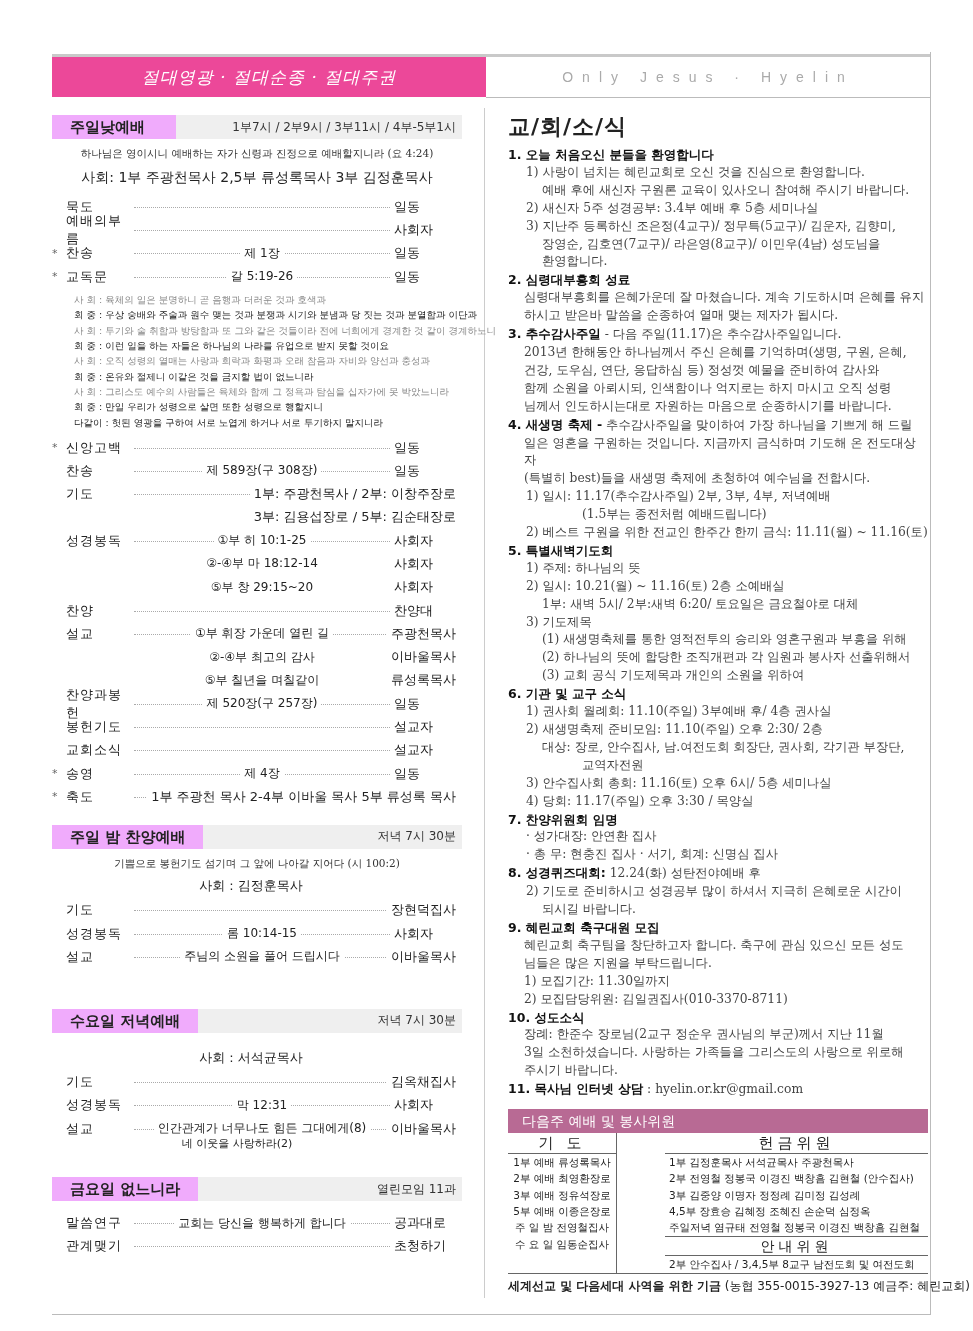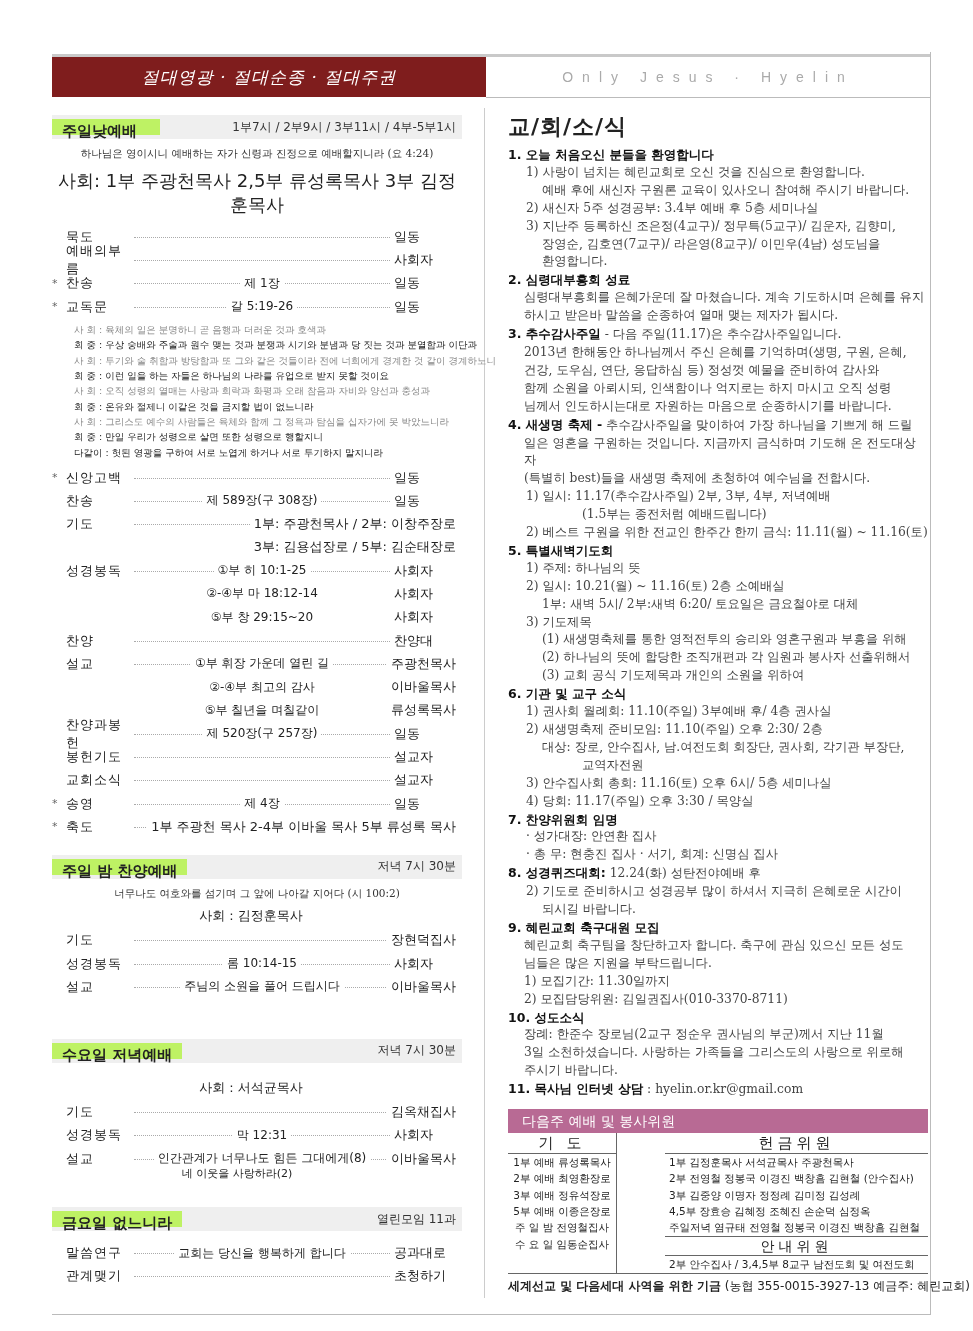--- a/index.html
+++ b/index.html
@@ -1,27 +1,27 @@
 <!DOCTYPE html>
 <html><head>
 <meta charset="utf-8">
 <style>
   html,body{margin:0;padding:0;background:#fff;}
   body{width:973px;height:1331px;position:relative;overflow:hidden;font-family:"DejaVu Sans","Liberation Sans",sans-serif;color:#222;}
   .frame{position:absolute;left:52px;top:52px;width:878px;height:1262px;border-right:1px solid #bbb;border-bottom:1px solid #bbb;}
   .topbar{position:absolute;left:52px;top:54px;width:878px;height:40px;border-top:3px solid #c9c9c9;}
-  .topbar .left{position:absolute;left:0;top:0;width:434px;height:40px;background:#7f1d1d;color:#fff;font-size:17px;display:flex;align-items:center;justify-content:center;letter-spacing:1px;font-family:"DejaVu Serif",serif;font-style:italic;}
+  .topbar .left{position:absolute;left:0;top:0;width:434px;height:40px;background:#ec4899;color:#fff;font-size:17px;display:flex;align-items:center;justify-content:center;letter-spacing:1px;font-family:"DejaVu Serif",serif;font-style:italic;}
   .topbar .right{position:absolute;left:434px;top:0;width:444px;height:40px;border-bottom:1px solid #bbb;display:flex;align-items:center;justify-content:center;color:#aaa;font-size:14px;letter-spacing:9px;font-family:"Liberation Sans",sans-serif;}
   .divider{position:absolute;left:484px;top:108px;width:1px;height:1190px;background:#ccc;}
   .col-left{position:absolute;left:52px;top:115px;width:410px;}
   .sec-head{height:24px;background:#efefef;display:flex;align-items:center;justify-content:space-between;position:relative;}
-  .sec-head .title{background:#bef264;height:16px;line-height:24px;padding:0 10px;font-size:15px;font-weight:bold;color:#222;min-width:88px;}
+  .sec-head .title{background:#f0abfc;height:24px;line-height:24px;padding:0 18px;font-size:15px;font-weight:bold;color:#222;min-width:88px;}
   .sec-head .time{font-size:12px;padding-right:6px;color:#333;}
   .verse{font-size:10.5px;text-align:center;color:#333;margin:8px 0 6px;font-family:"DejaVu Serif",serif;}
-  .host{font-size:18px;text-align:center;margin:8px 0 8px;color:#222;}
+  .host{font-size:14px;text-align:center;margin:8px 0 8px;color:#222;}
   .host-r{font-size:13px;text-align:center;margin:6px 12px 4px 0;}
   .row{position:relative;height:23.3px;font-size:13px;display:flex;align-items:center;}
   .row .star{position:absolute;left:0;width:10px;color:#666;font-size:11px;}
   .row .lbl{position:absolute;left:14px;width:62px;letter-spacing:1px;text-align-last:justify;text-align:justify;}
   .row .dots{position:absolute;left:82px;right:72px;top:50%;border-top:1px dotted #aaa;}
   .row .mid{position:absolute;left:82px;right:72px;text-align:center;font-size:12px;}
   .row .mid span{background:#fff;padding:0 4px;}
   .row .right{position:absolute;right:6px;width:62px;text-align:justify;text-align-last:justify;}
   .row .right.wide{width:auto;text-align:right;text-align-last:auto;background:#fff;padding-left:4px;}
   .resp{font-size:9.5px;line-height:15.3px;padding-left:22px;margin:4px 0 6px;}
@@ -215,21 +215,21 @@
         <span class="dots"></span>
         <span class="mid"></span>
         <span class="right wide">1부 주광천 목사  2-4부 이바울 목사  5부 류성록 목사</span>
       </div>
     </div>
 
   <div class="sec-head" style="margin-top:16px">
     <span class="title">주일 밤 찬양예배</span>
     <span class="time">저녁 7시 30분</span>
   </div>
-  <div class="verse">너무나도 여호와를 섬기며 그 앞에 나아갈 지어다 (시 100:2)</div>
+  <div class="verse">기쁨으로 봉헌기도 섬기며 그 앞에 나아갈 지어다 (시 100:2)</div>
   <div class="host-r">사회 : 김정훈목사</div>
   <div id="se-order">
       <div class="row">
         <span class="lbl">기도</span>
         <span class="dots"></span>
         <span class="mid"></span>
         <span class="right wide">장현덕집사</span>
       </div>
       <div class="row">
         <span class="lbl">성경봉독</span>

